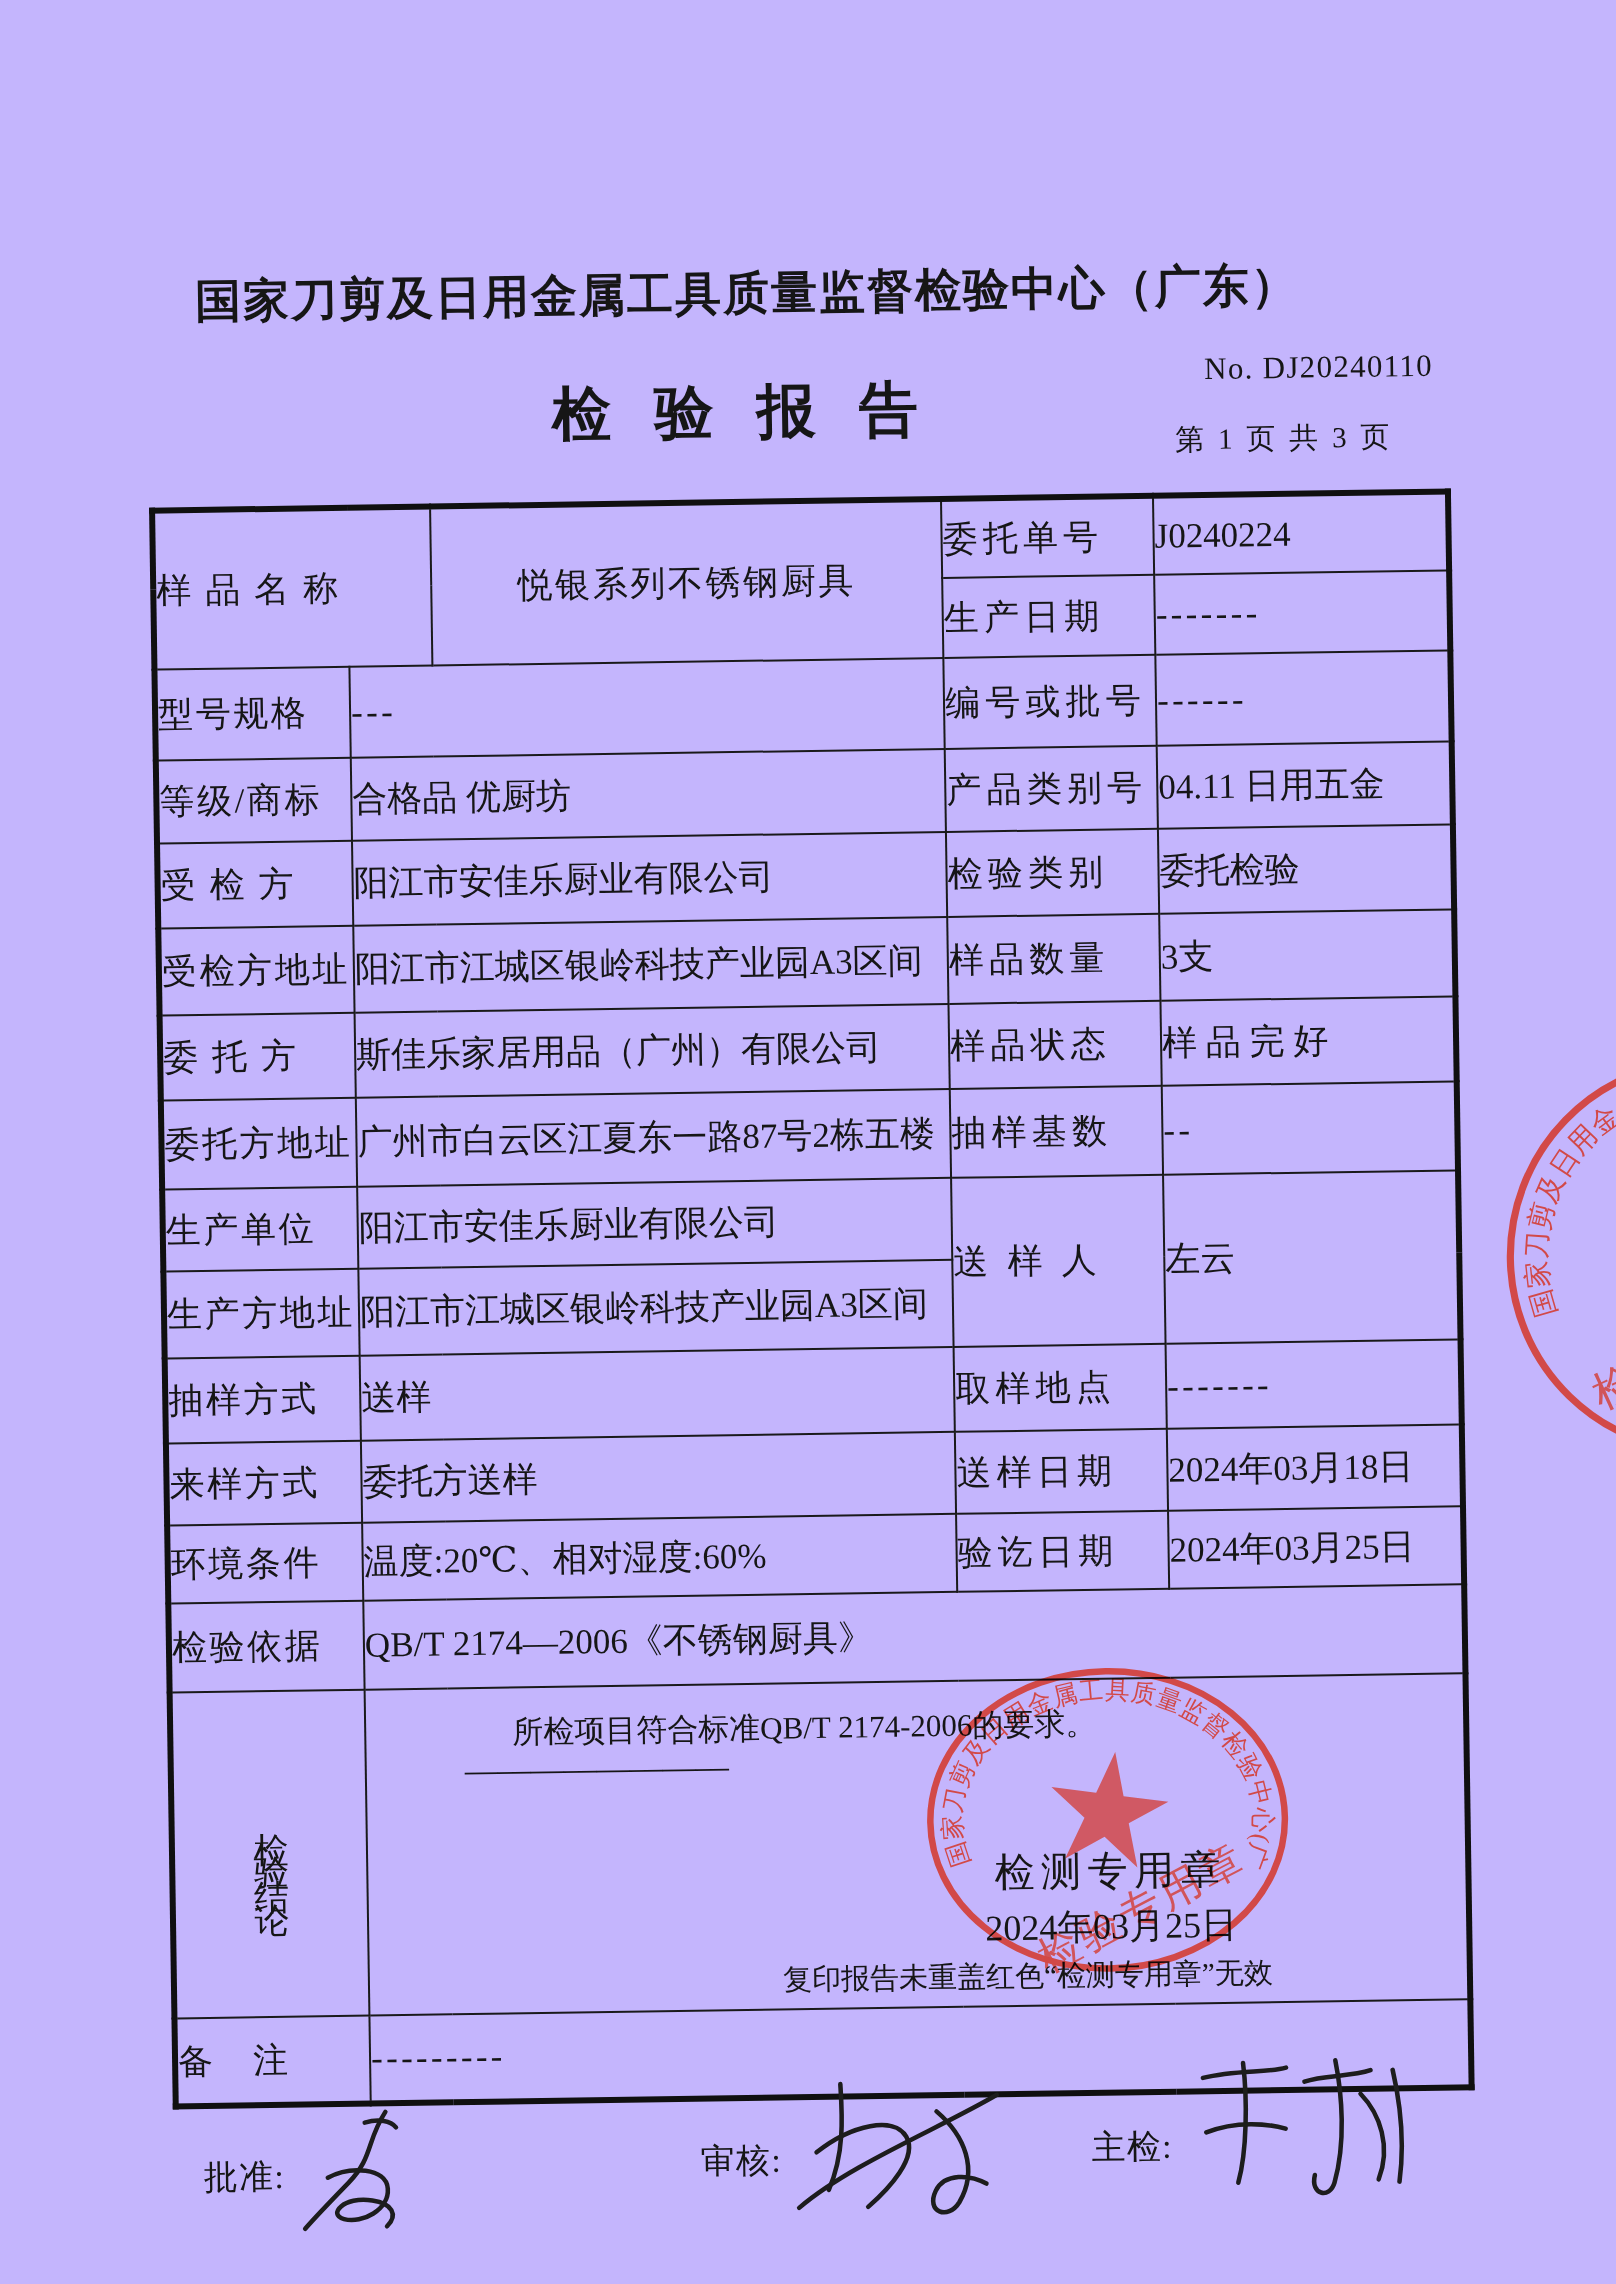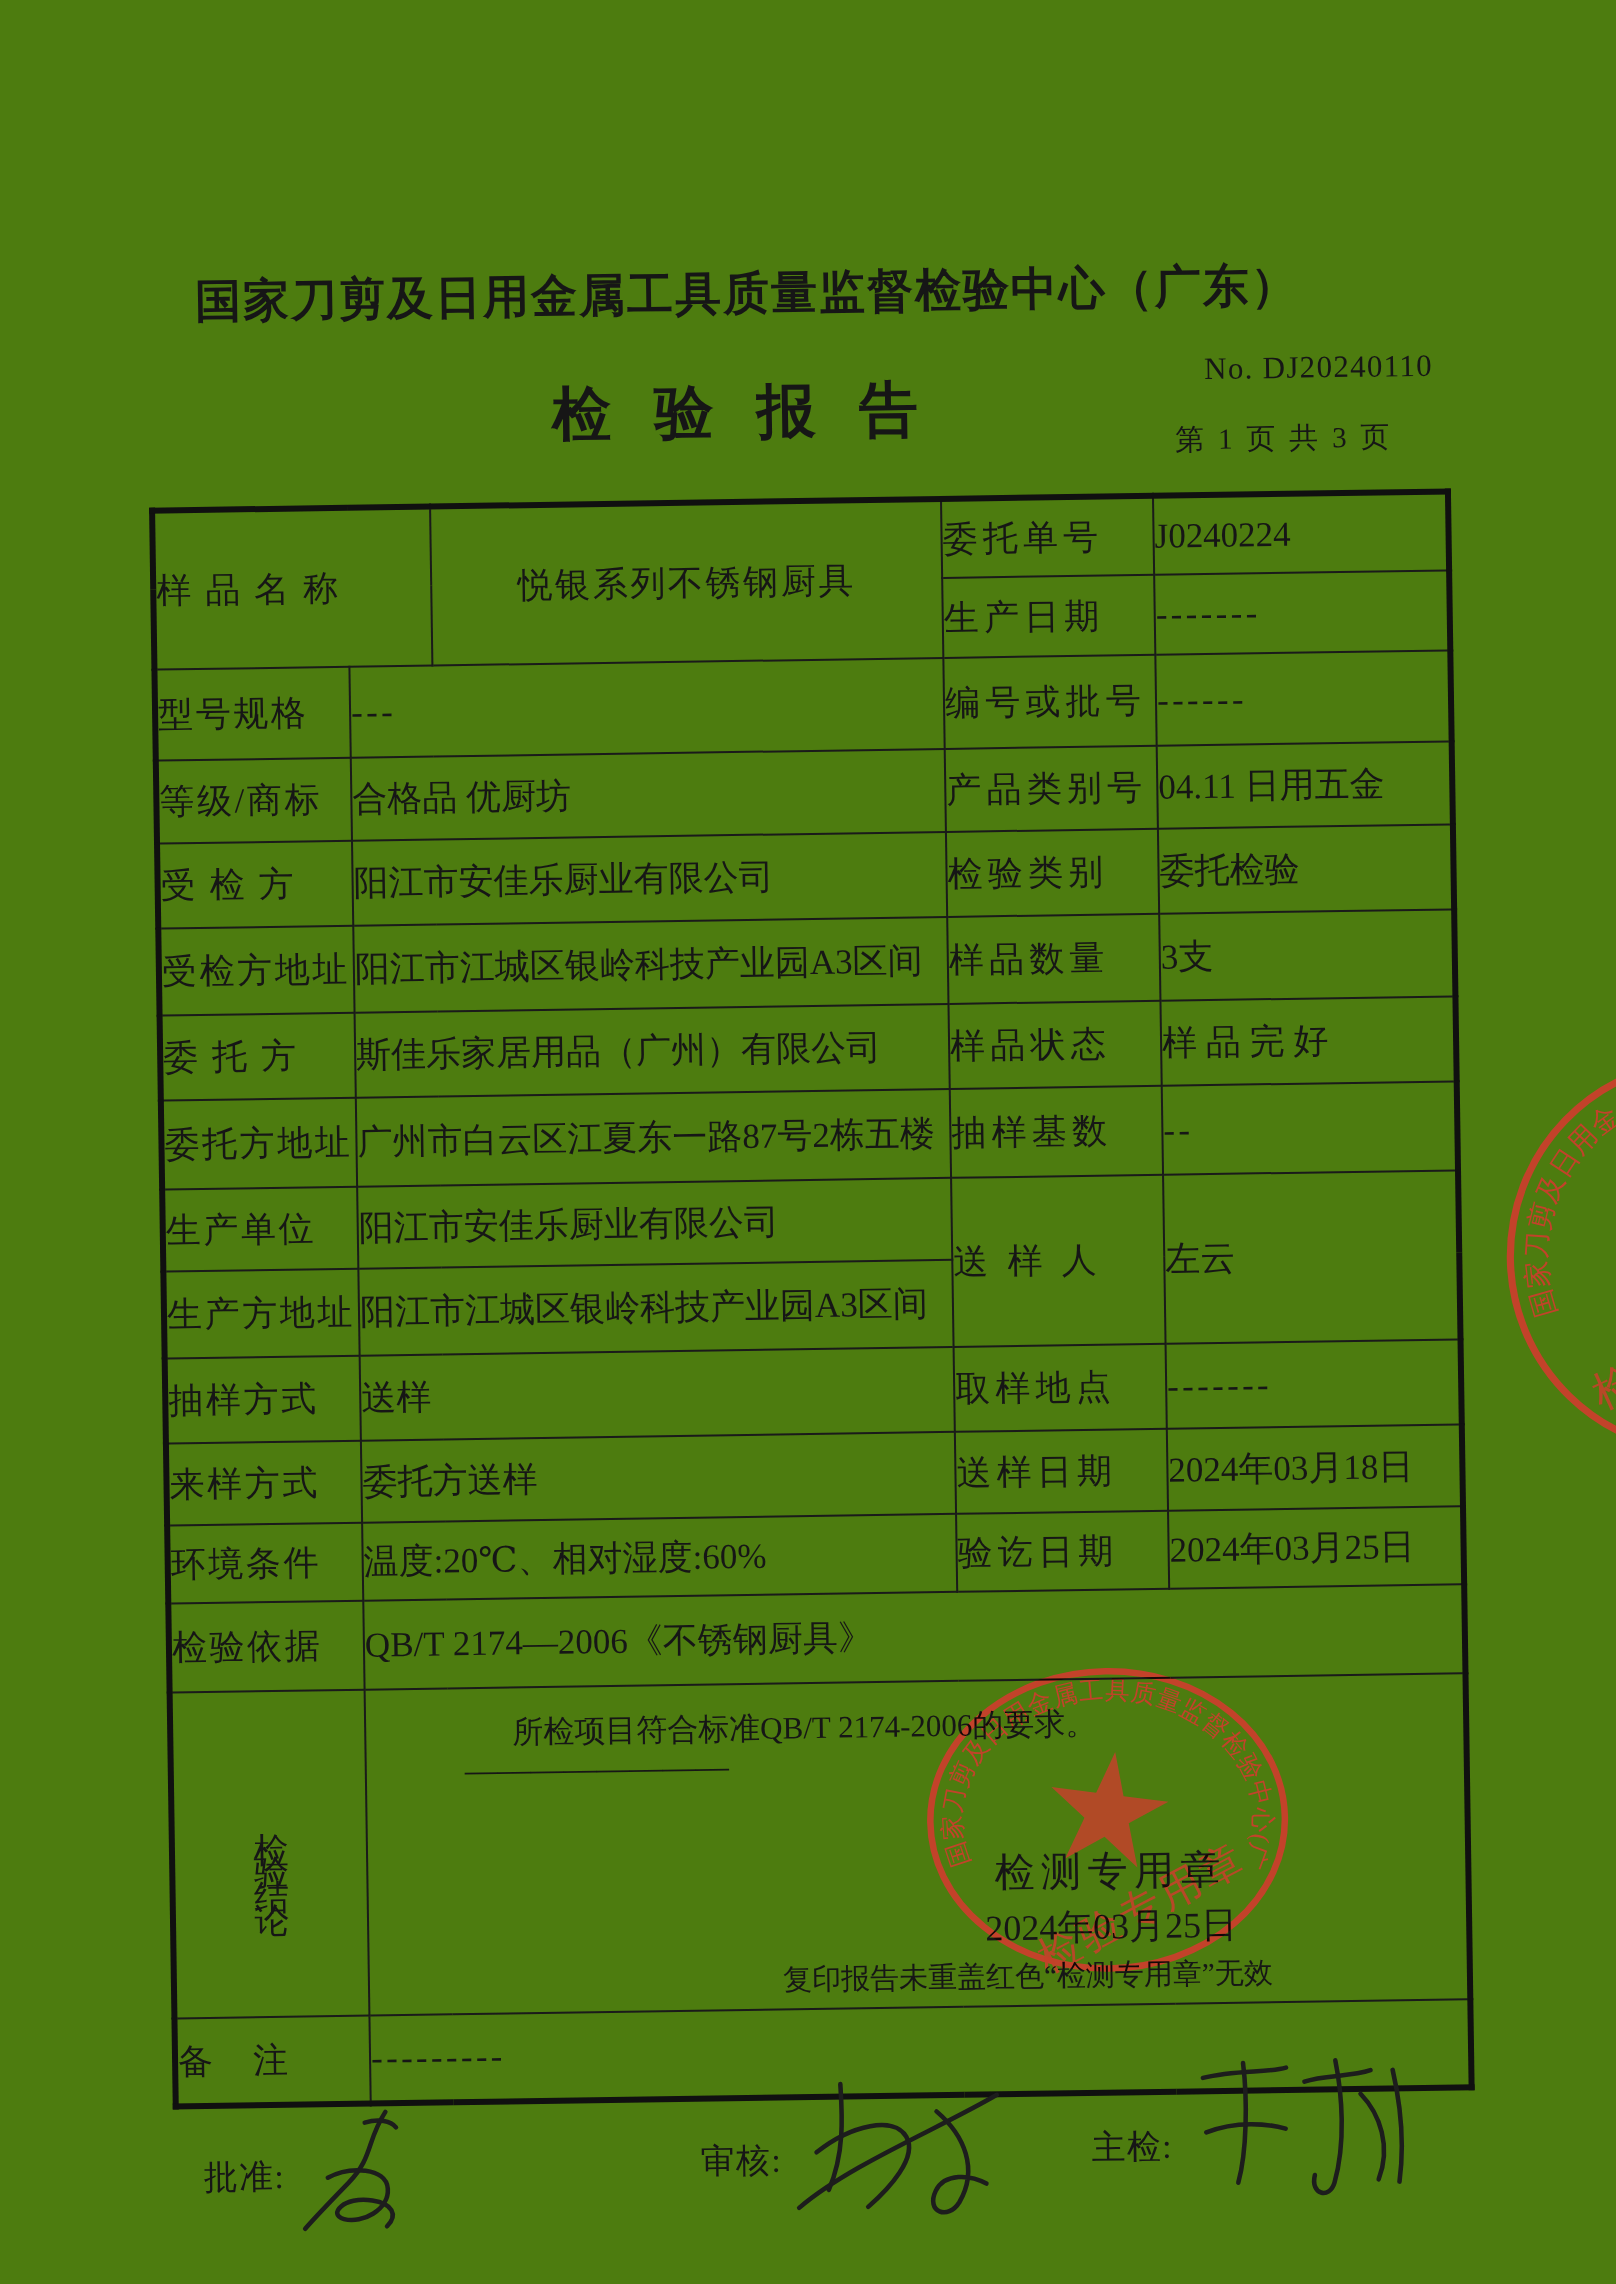--- a/index.html
+++ b/index.html
@@ -3,21 +3,21 @@
 <meta charset="utf-8">
 <style>
   :root{
     --ink:#161616;
     --stamp:#d43a2e;
   }
   html,body{margin:0;padding:0;background:#ffffff;}
   .page{
     position:relative;
     width:1616px;height:2284px;
-    background:#4d7c0f;
+    background:#c4b5fd;
     overflow:hidden;
     font-family:"Liberation Serif","DejaVu Serif",serif;
     color:var(--ink);
   }
   .tilt{
     position:absolute;inset:0;
     transform:rotate(-0.85deg);
     transform-origin:808px 1107px;
   }
   

